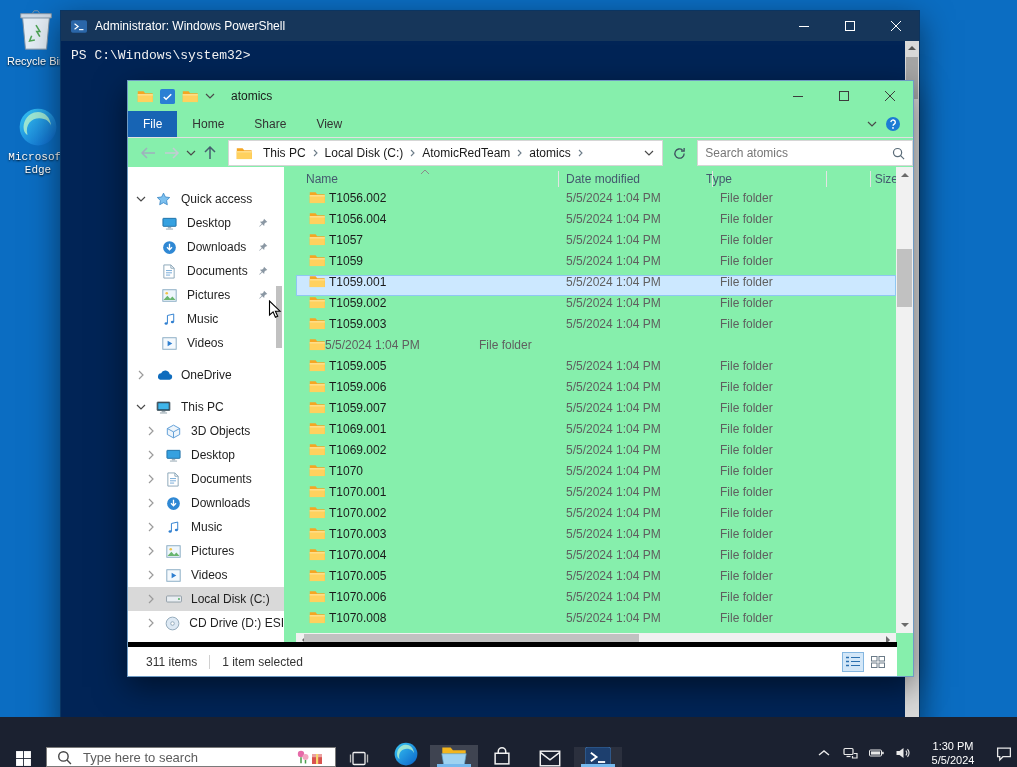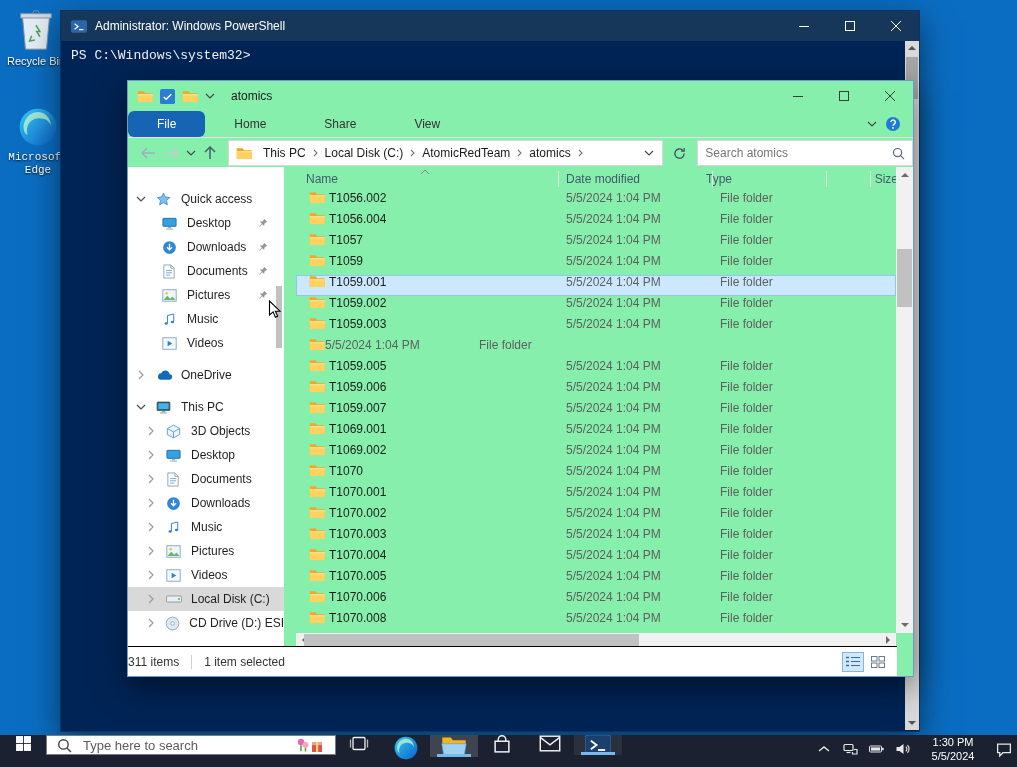--- a/index.html
+++ b/index.html
@@ -30,21 +30,21 @@
   .ps-scroll .thumb{position:absolute;top:16px;left:1px;width:12px;height:42px;background:#a6a6a6;}
 
   
   .explorer{left:127px;top:80px;width:785px;height:595px;z-index:3;background:#86efac;border:1px solid #6f9bc4;}
   .ex-title{height:30px;display:flex;align-items:center;}
   .qat{display:flex;align-items:center;gap:7px;padding-left:9px;}
   .ex-title .t{margin-left:16px;font-size:12px;color:#1a1a1a;}
   .ex-title .cap svg path,.ex-title .cap svg rect{stroke:#3c3c3c;}
 
   .ribbon{position:relative;height:26px;display:flex;border-bottom:1px solid #e1e1e1;}
-  .tab{height:100%;display:flex;align-items:center;padding:0 29px;font-size:12px;color:#333;border-radius:6px;}
+  .tab{height:100%;display:flex;align-items:center;padding:0 15px;font-size:12px;color:#333;}
   .tab-file{background:var(--accent-blue,#1764b4);color:#fff;}
   .rib-chev{position:absolute;right:36px;top:10px;}
   .rib-help{position:absolute;right:12px;top:5px;}
 
   .addr-row{height:30px;display:flex;align-items:center;padding-left:8px;}
   .navbtn{width:24px;height:24px;display:flex;align-items:center;justify-content:center;}
   .navbtn.small{width:14px;}
   .addr-box{width:434px;height:24px;margin-left:6px;border:1px solid #d6d6d6;background:#fff;display:flex;align-items:center;font-size:12px;color:#1a1a1a;}
   .addr-box .fic{margin:0 6px 0 7px;}
   .crumb-wrap{display:flex;align-items:center;}
@@ -92,31 +92,31 @@
   .vscroll{position:absolute;right:0;top:86px;width:17px;height:466px;background:#f1f1f1;}
   .vscroll .arr{position:absolute;left:0;width:17px;height:15px;display:flex;align-items:center;justify-content:center;}
   .vscroll .arr.down{bottom:0;}
   .vscroll .thumb{position:absolute;left:1px;top:82px;width:15px;height:58px;background:#c1c1c1;}
   .hscroll{position:absolute;left:168px;right:17px;top:552px;height:14px;background:#f1f1f1;}
   .hscroll .arr{position:absolute;top:0;width:15px;height:14px;display:flex;align-items:center;justify-content:center;}
   .hscroll .arr.right{right:0;}
   .hscroll .thumb{position:absolute;left:8px;top:1px;width:335px;height:12px;background:#c1c1c1;}
 
   
-  .status{position:absolute;left:0;right:16px;bottom:0;height:29px;border-top:1px solid #000000;display:flex;align-items:center;font-size:12px;color:#333;padding-left:0;background:#fff;}
+  .status{position:absolute;left:0;right:16px;bottom:0;height:29px;border-top:5px solid #000000;display:flex;align-items:center;font-size:12px;color:#333;padding-left:18px;background:#fff;}
   .status .sep{width:1px;height:14px;background:#d0d0d0;margin:0 12px;}
   .status .views{margin-left:auto;margin-right:8px;display:flex;gap:3px;}
   .viewbtn{width:22px;height:20px;display:flex;align-items:center;justify-content:center;}
   .viewbtn.active{background:#d3e7f8;box-shadow:inset 0 0 0 1px #84b6e0;}
 
   
   .cursor{position:absolute;left:268px;top:300px;z-index:20;}
 
   
-  .taskbar{position:absolute;left:0;bottom:0;width:100%;height:32px;background:var(--taskbar-bg,#1b2130);z-index:10;display:flex;align-items:flex-start;}
+  .taskbar{position:absolute;left:0;bottom:0;width:100%;height:50px;background:var(--taskbar-bg,#1b2130);z-index:10;display:flex;align-items:flex-end;}
   .tb-btn{display:flex;align-items:center;justify-content:center;position:relative;}
   .tb-start{width:46px;}
   .tb-search{width:290px;background:#fff;border:1px solid #7a7a7a;display:flex;align-items:center;padding:0 10px;gap:9px;box-sizing:border-box;}
   .tb-search input{flex:1;border:0;outline:0;font-size:13px;color:#444;font-family:inherit;}
   .tb-search input::placeholder{color:#5c5c5c;}
   .tb-app{width:48px;}
   .tb-app .ind{position:absolute;left:7px;right:7px;bottom:0;height:3px;background:#76b9ed;}
   .tb-app.active{background:rgba(255,255,255,.16);}
   .tb-app.active2{background:rgba(255,255,255,.07);}
   .tray{margin-left:auto;display:flex;align-items:stretch;}

